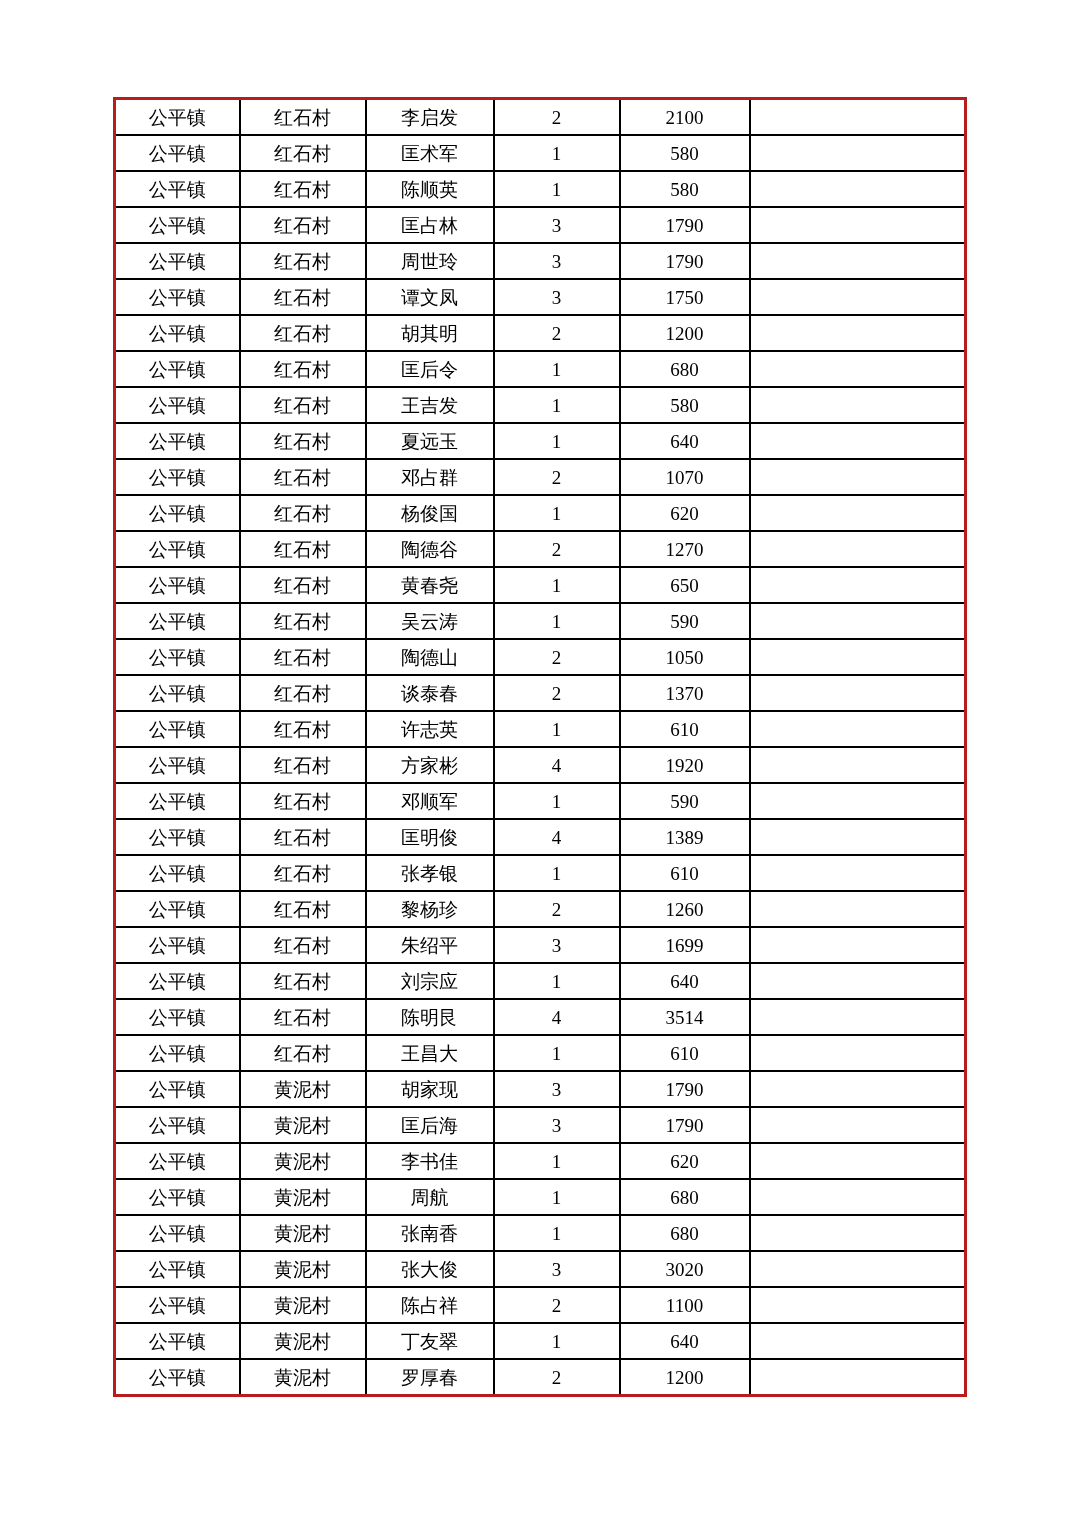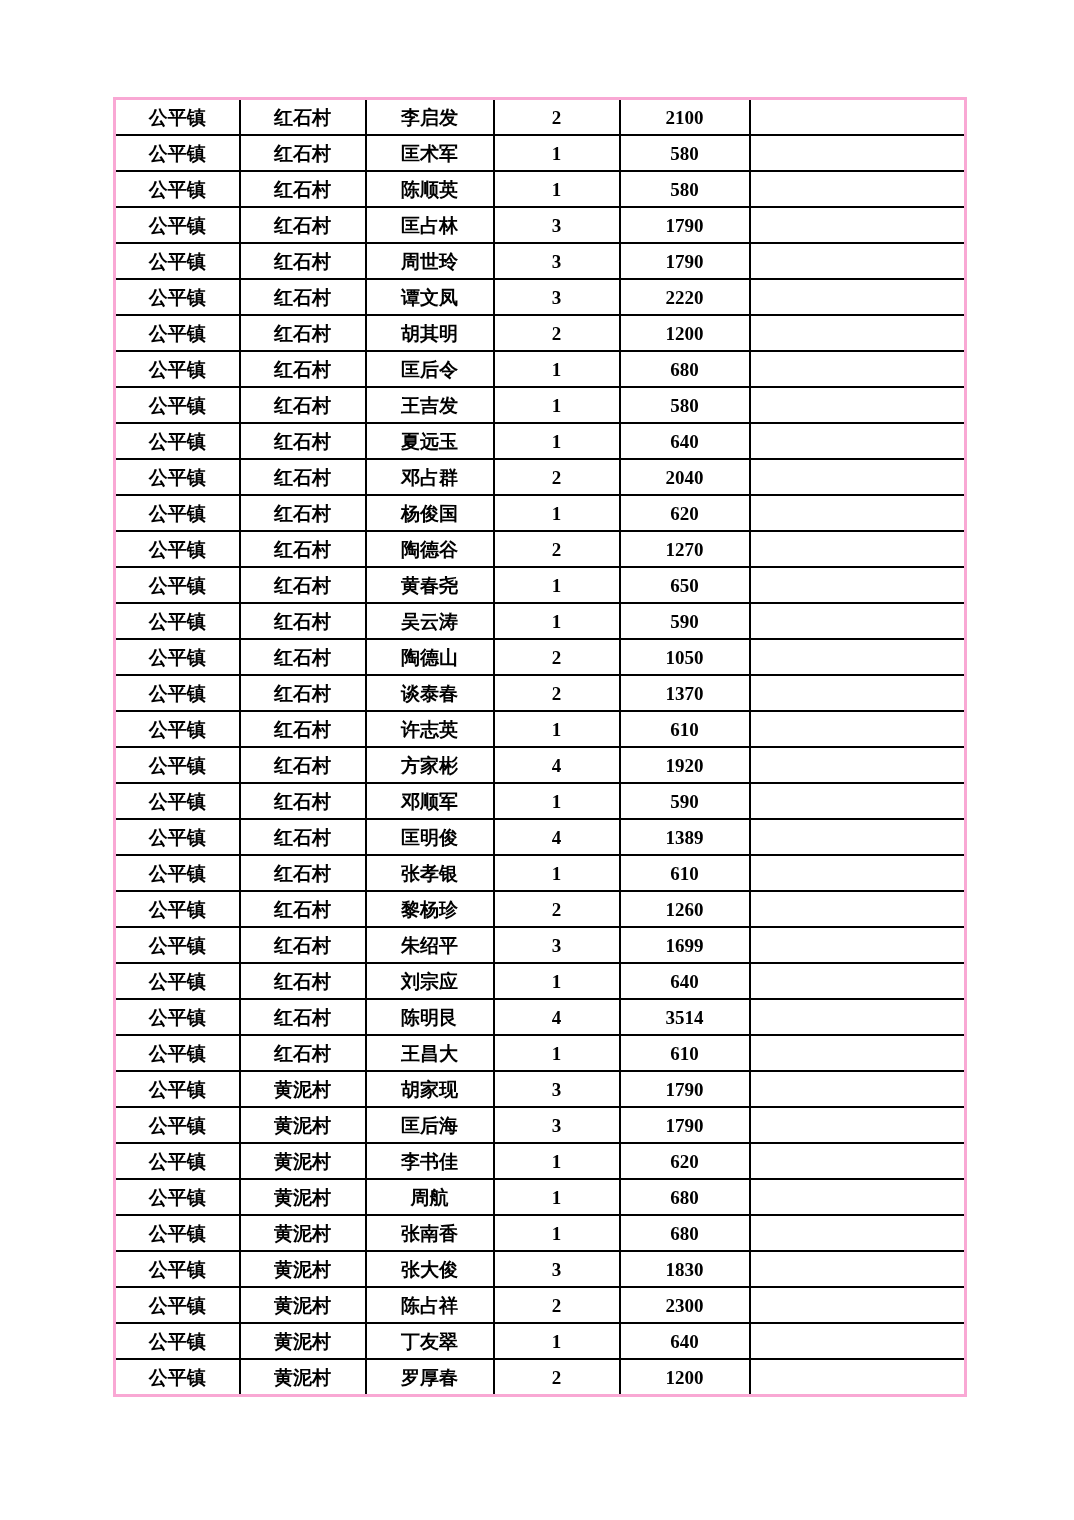--- a/index.html
+++ b/index.html
@@ -15,22 +15,21 @@
     color: #000000;
   }
   .sheet {
     position: absolute;
     top: 97px;
     left: 113px;
   }
   table.roster {
     border-collapse: collapse;
     table-layout: fixed;
-    border: 3px solid #f9a8d4;
-    font-weight: bold;
+    border: 3px solid #b91c1c;
   }
   table.roster td {
     border: 2px solid #000000;
     height: 34px;
     text-align: center;
     vertical-align: middle;
     font-size: 19px;
     line-height: 1;
     padding: 0;
     overflow: hidden;
@@ -95,21 +94,21 @@
           <td>周世玲</td>
           <td>3</td>
           <td>1790</td>
           <td></td>
         </tr>
         <tr>
           <td>公平镇</td>
           <td>红石村</td>
           <td>谭文凤</td>
           <td>3</td>
-          <td>2220</td>
+          <td>1750</td>
           <td></td>
         </tr>
         <tr>
           <td>公平镇</td>
           <td>红石村</td>
           <td>胡其明</td>
           <td>2</td>
           <td>1200</td>
           <td></td>
         </tr>
@@ -135,21 +134,21 @@
           <td>夏远玉</td>
           <td>1</td>
           <td>640</td>
           <td></td>
         </tr>
         <tr>
           <td>公平镇</td>
           <td>红石村</td>
           <td>邓占群</td>
           <td>2</td>
-          <td>2040</td>
+          <td>1070</td>
           <td></td>
         </tr>
         <tr>
           <td>公平镇</td>
           <td>红石村</td>
           <td>杨俊国</td>
           <td>1</td>
           <td>620</td>
           <td></td>
         </tr>
@@ -311,29 +310,29 @@
           <td>张南香</td>
           <td>1</td>
           <td>680</td>
           <td></td>
         </tr>
         <tr>
           <td>公平镇</td>
           <td>黄泥村</td>
           <td>张大俊</td>
           <td>3</td>
-          <td>1830</td>
+          <td>3020</td>
           <td></td>
         </tr>
         <tr>
           <td>公平镇</td>
           <td>黄泥村</td>
           <td>陈占祥</td>
           <td>2</td>
-          <td>2300</td>
+          <td>1100</td>
           <td></td>
         </tr>
         <tr>
           <td>公平镇</td>
           <td>黄泥村</td>
           <td>丁友翠</td>
           <td>1</td>
           <td>640</td>
           <td></td>
         </tr>

